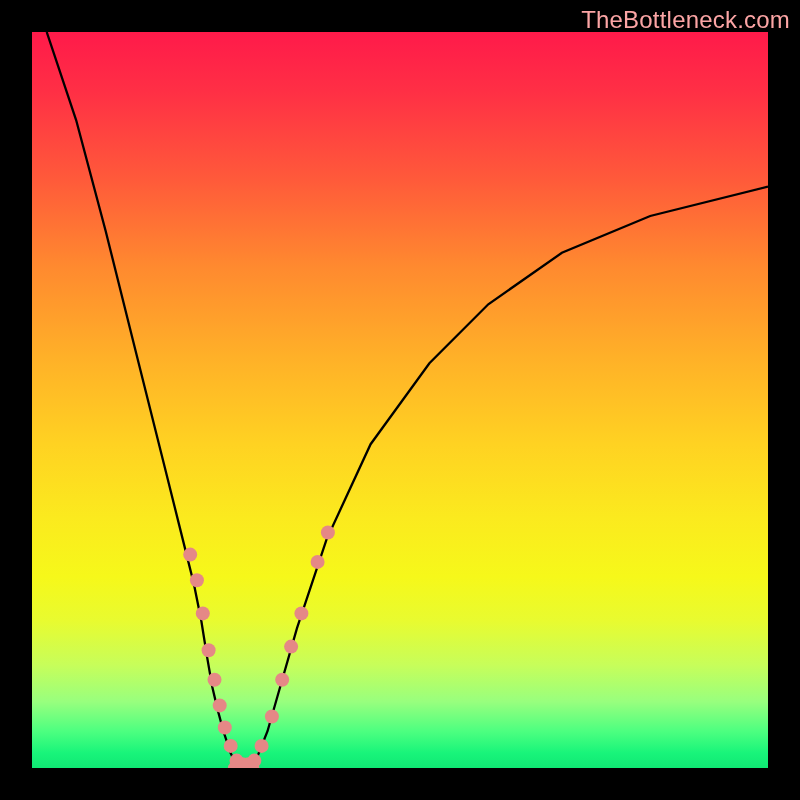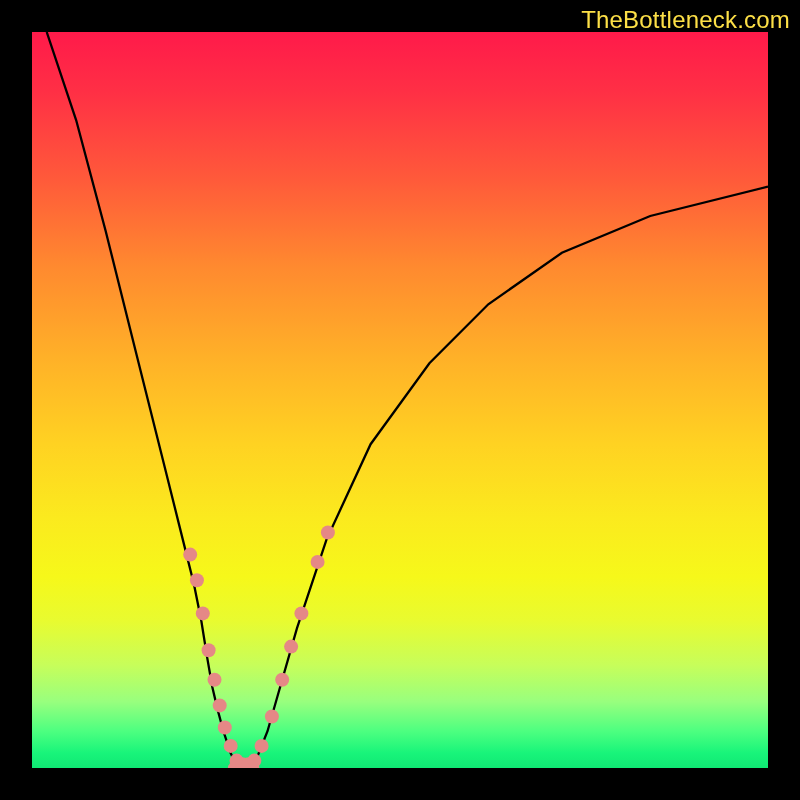--- a/index.html
+++ b/index.html
@@ -38,21 +38,21 @@
       #c7fe5a 86%,
       #98ff7e 91%,
       #4dff80 95%,
       #18f47a 98%,
       #10e874 100%);
   }
   .watermark {
     position: absolute;
     top: 6px;
     right: 10px;
-    color: #fde047;
+    color: #fca5a5;
     font-size: 24px;
     font-weight: 500;
     letter-spacing: 0.2px;
     z-index: 50;
     user-select: none;
   }
   svg.curves {
     position: absolute;
     left: 0;
     top: 0;

